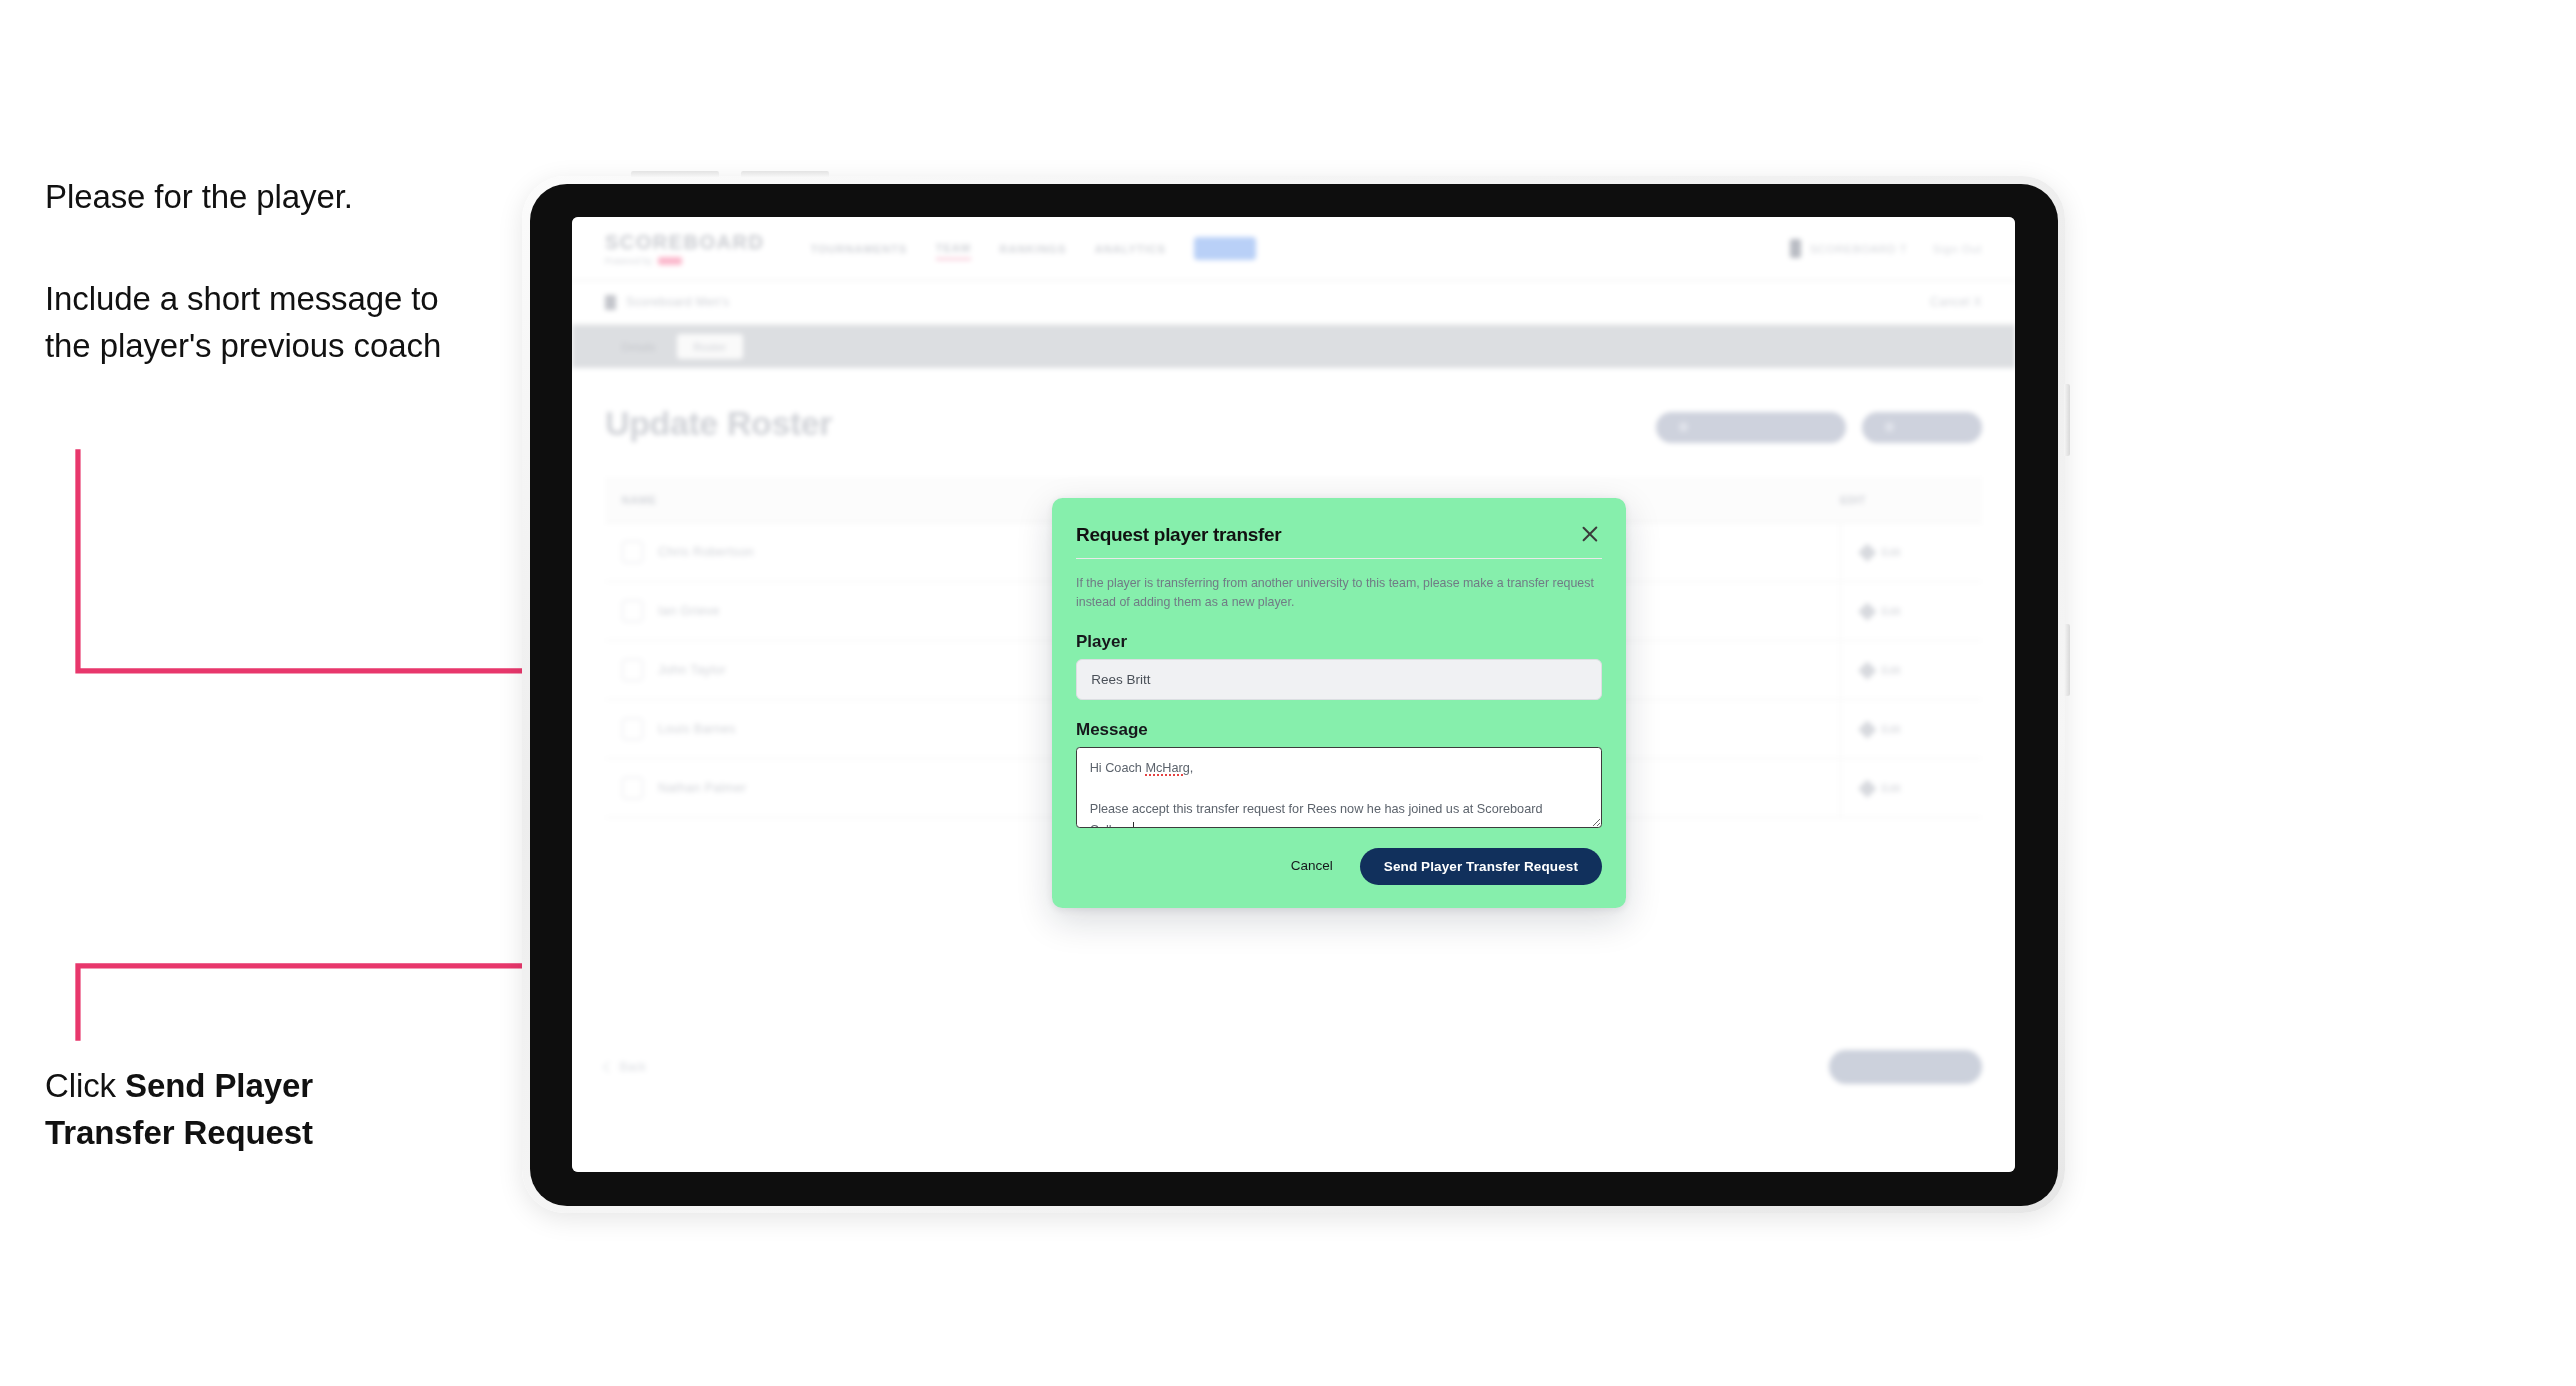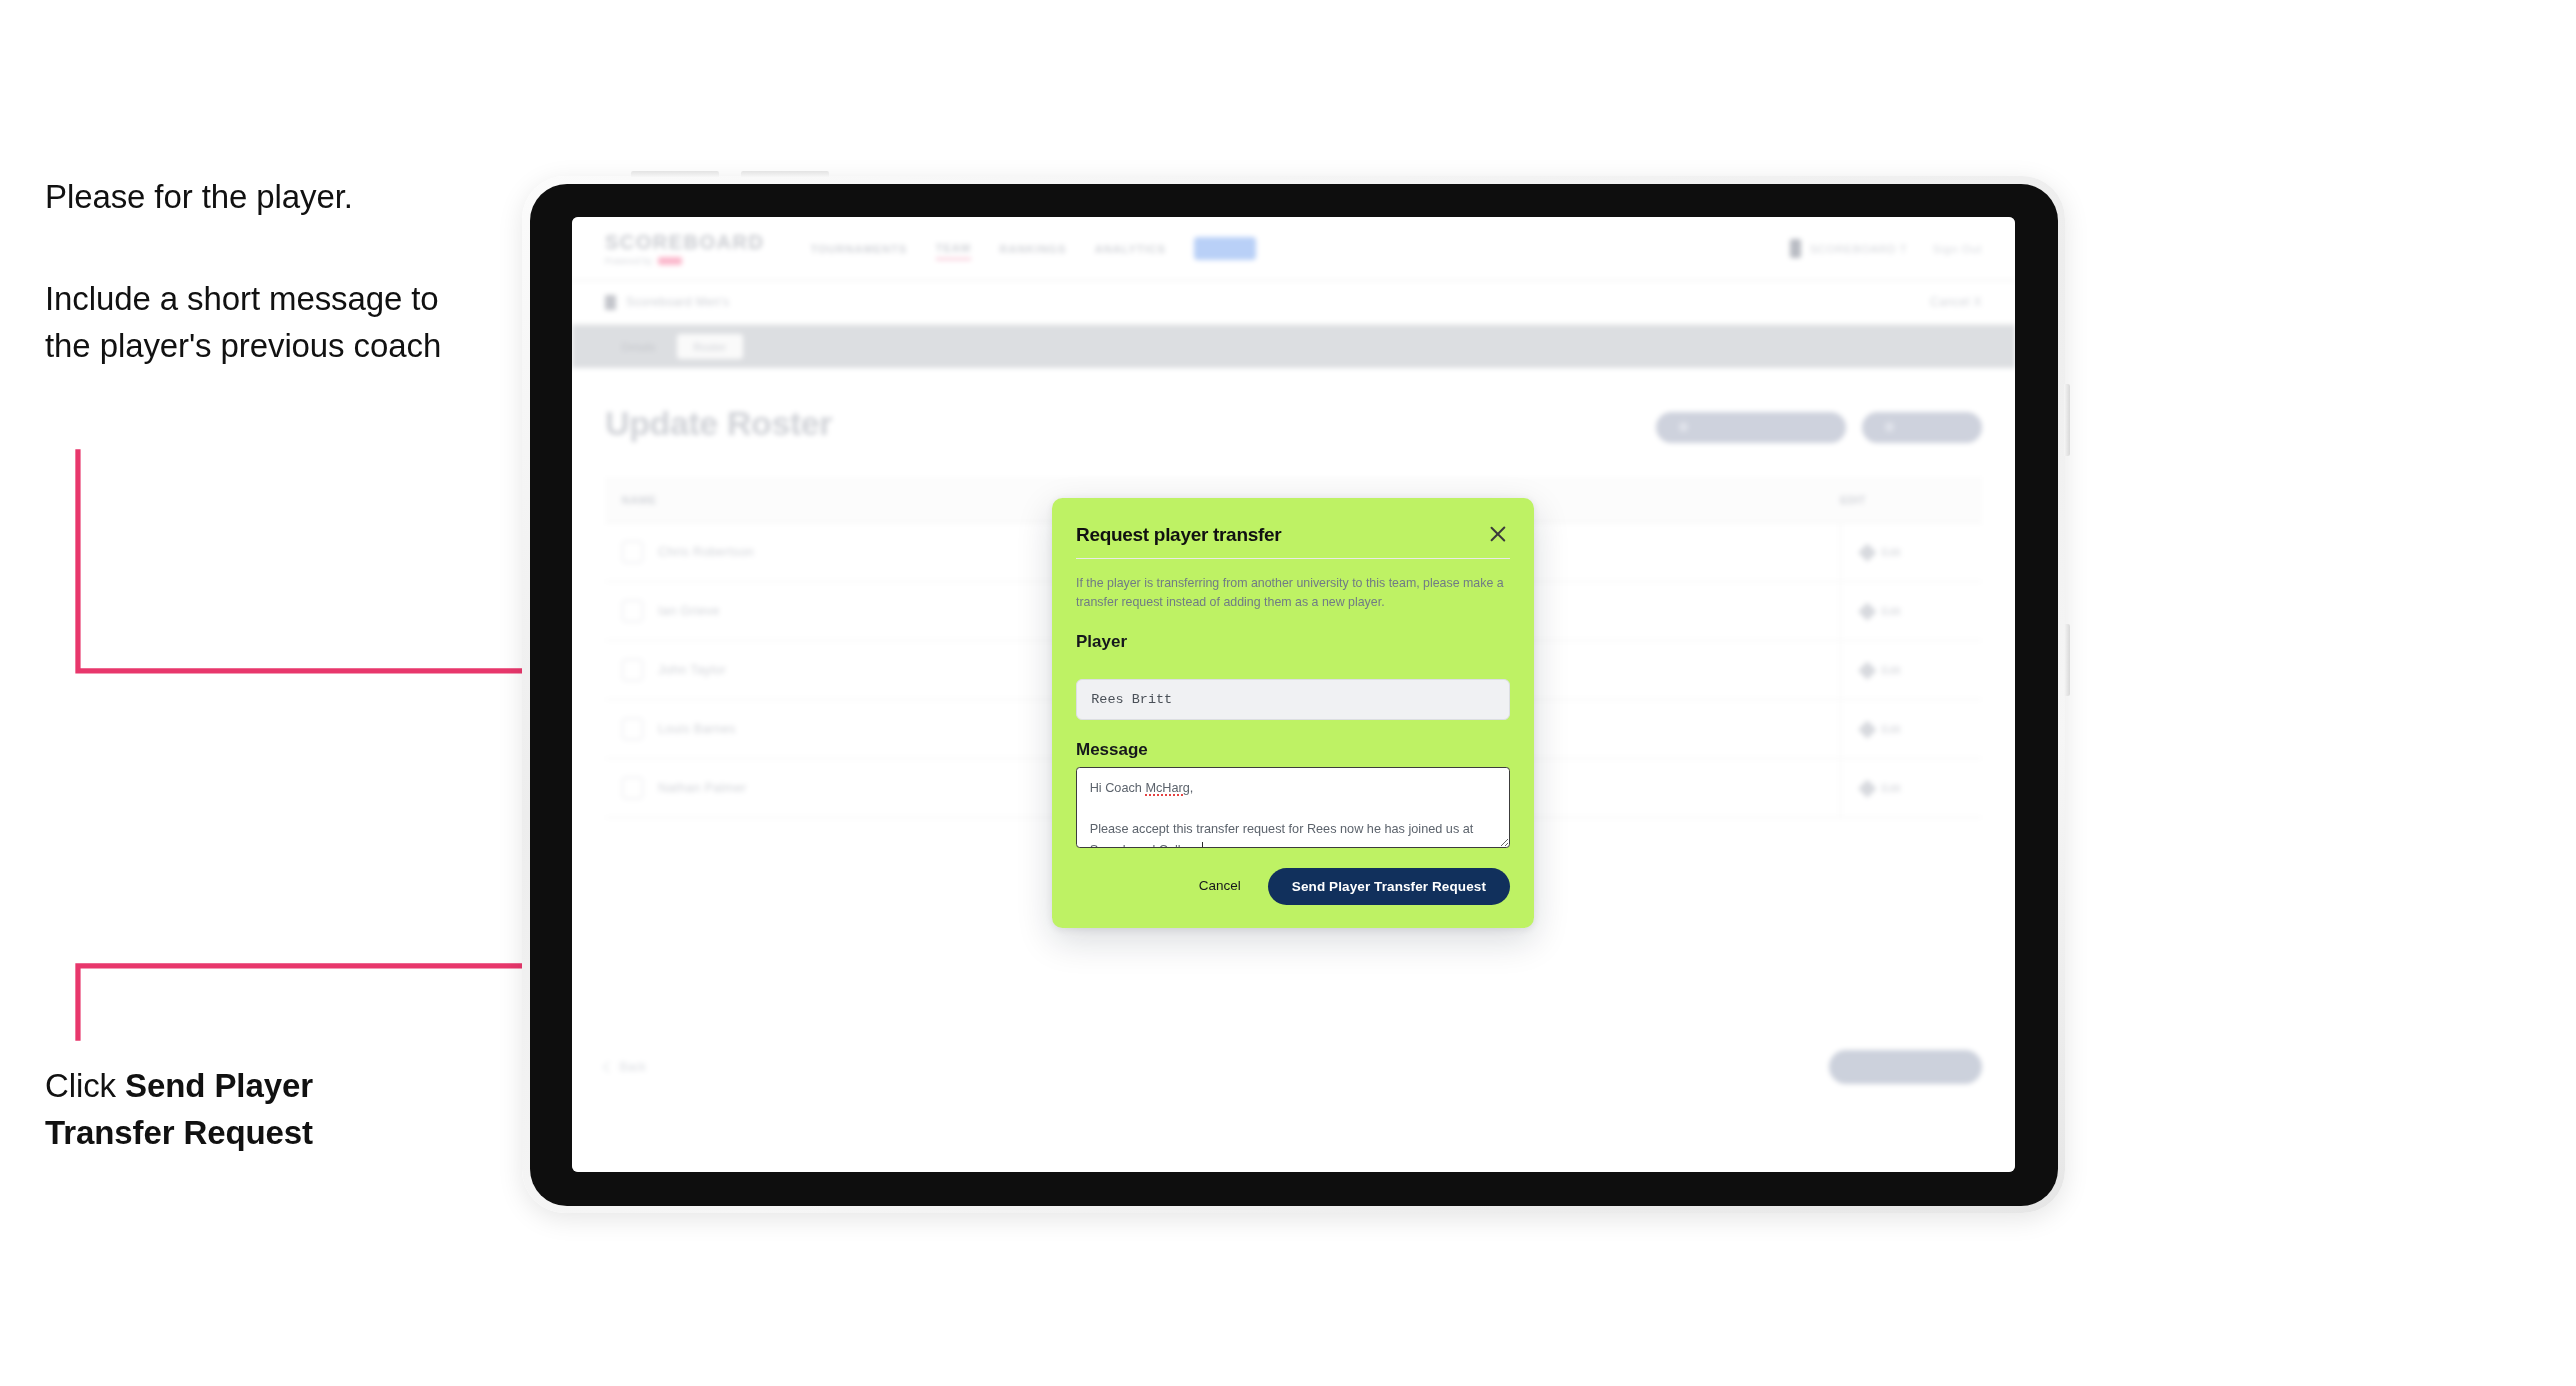--- a/index.html
+++ b/index.html
@@ -216,22 +216,22 @@
   }
 
   
   .modal-layer {
     position:absolute; left:0; top:0; width:100%; height:100%;
   }
   .modal {
     position:absolute;
     left: 480px;
     top: 281px;
-    width: 482px;
-    background:#bef264;
+    width: 574px;
+    background:#86efac;
     border-radius: 10.5px;
     box-shadow: 0 12px 36px rgba(15,23,42,0.16), 0 1.5px 7.5px rgba(15,23,42,0.08);
     padding: 25.5px 24px 22.5px 24px;
     box-sizing: border-box;
   }
   .modal-head {
     display:flex; align-items:flex-start;
     padding-bottom: 12px;
     border-bottom: 0.7px solid #e9e9e9;
   }
@@ -266,25 +266,24 @@
     font-size: 17px; font-weight: 700; color:#16181c;
     margin-bottom: 7.5px;
   }
   .player-input {
     width: 100%;
     box-sizing: border-box;
     background:#f0f1f3;
     border: 0.7px solid #dcdee2;
     border-radius: 6px;
     padding: 12px 14.2px;
-    font-family: Liberation Mono, monospace;
+    font-family: Liberation Sans, sans-serif;
     font-size: 13.5px;
     color: #4a5058;
     outline: none;
-    margin-top: 20px;
   }
   .message-area {
     width: 100%;
     box-sizing: border-box;
     background:#ffffff;
     border: 1.2px solid #3c3c3c;
     border-radius: 3.7px;
     padding: 9.7px 12.7px;
     font-family: "Liberation Sans", sans-serif;
     font-size: 12.7px;

